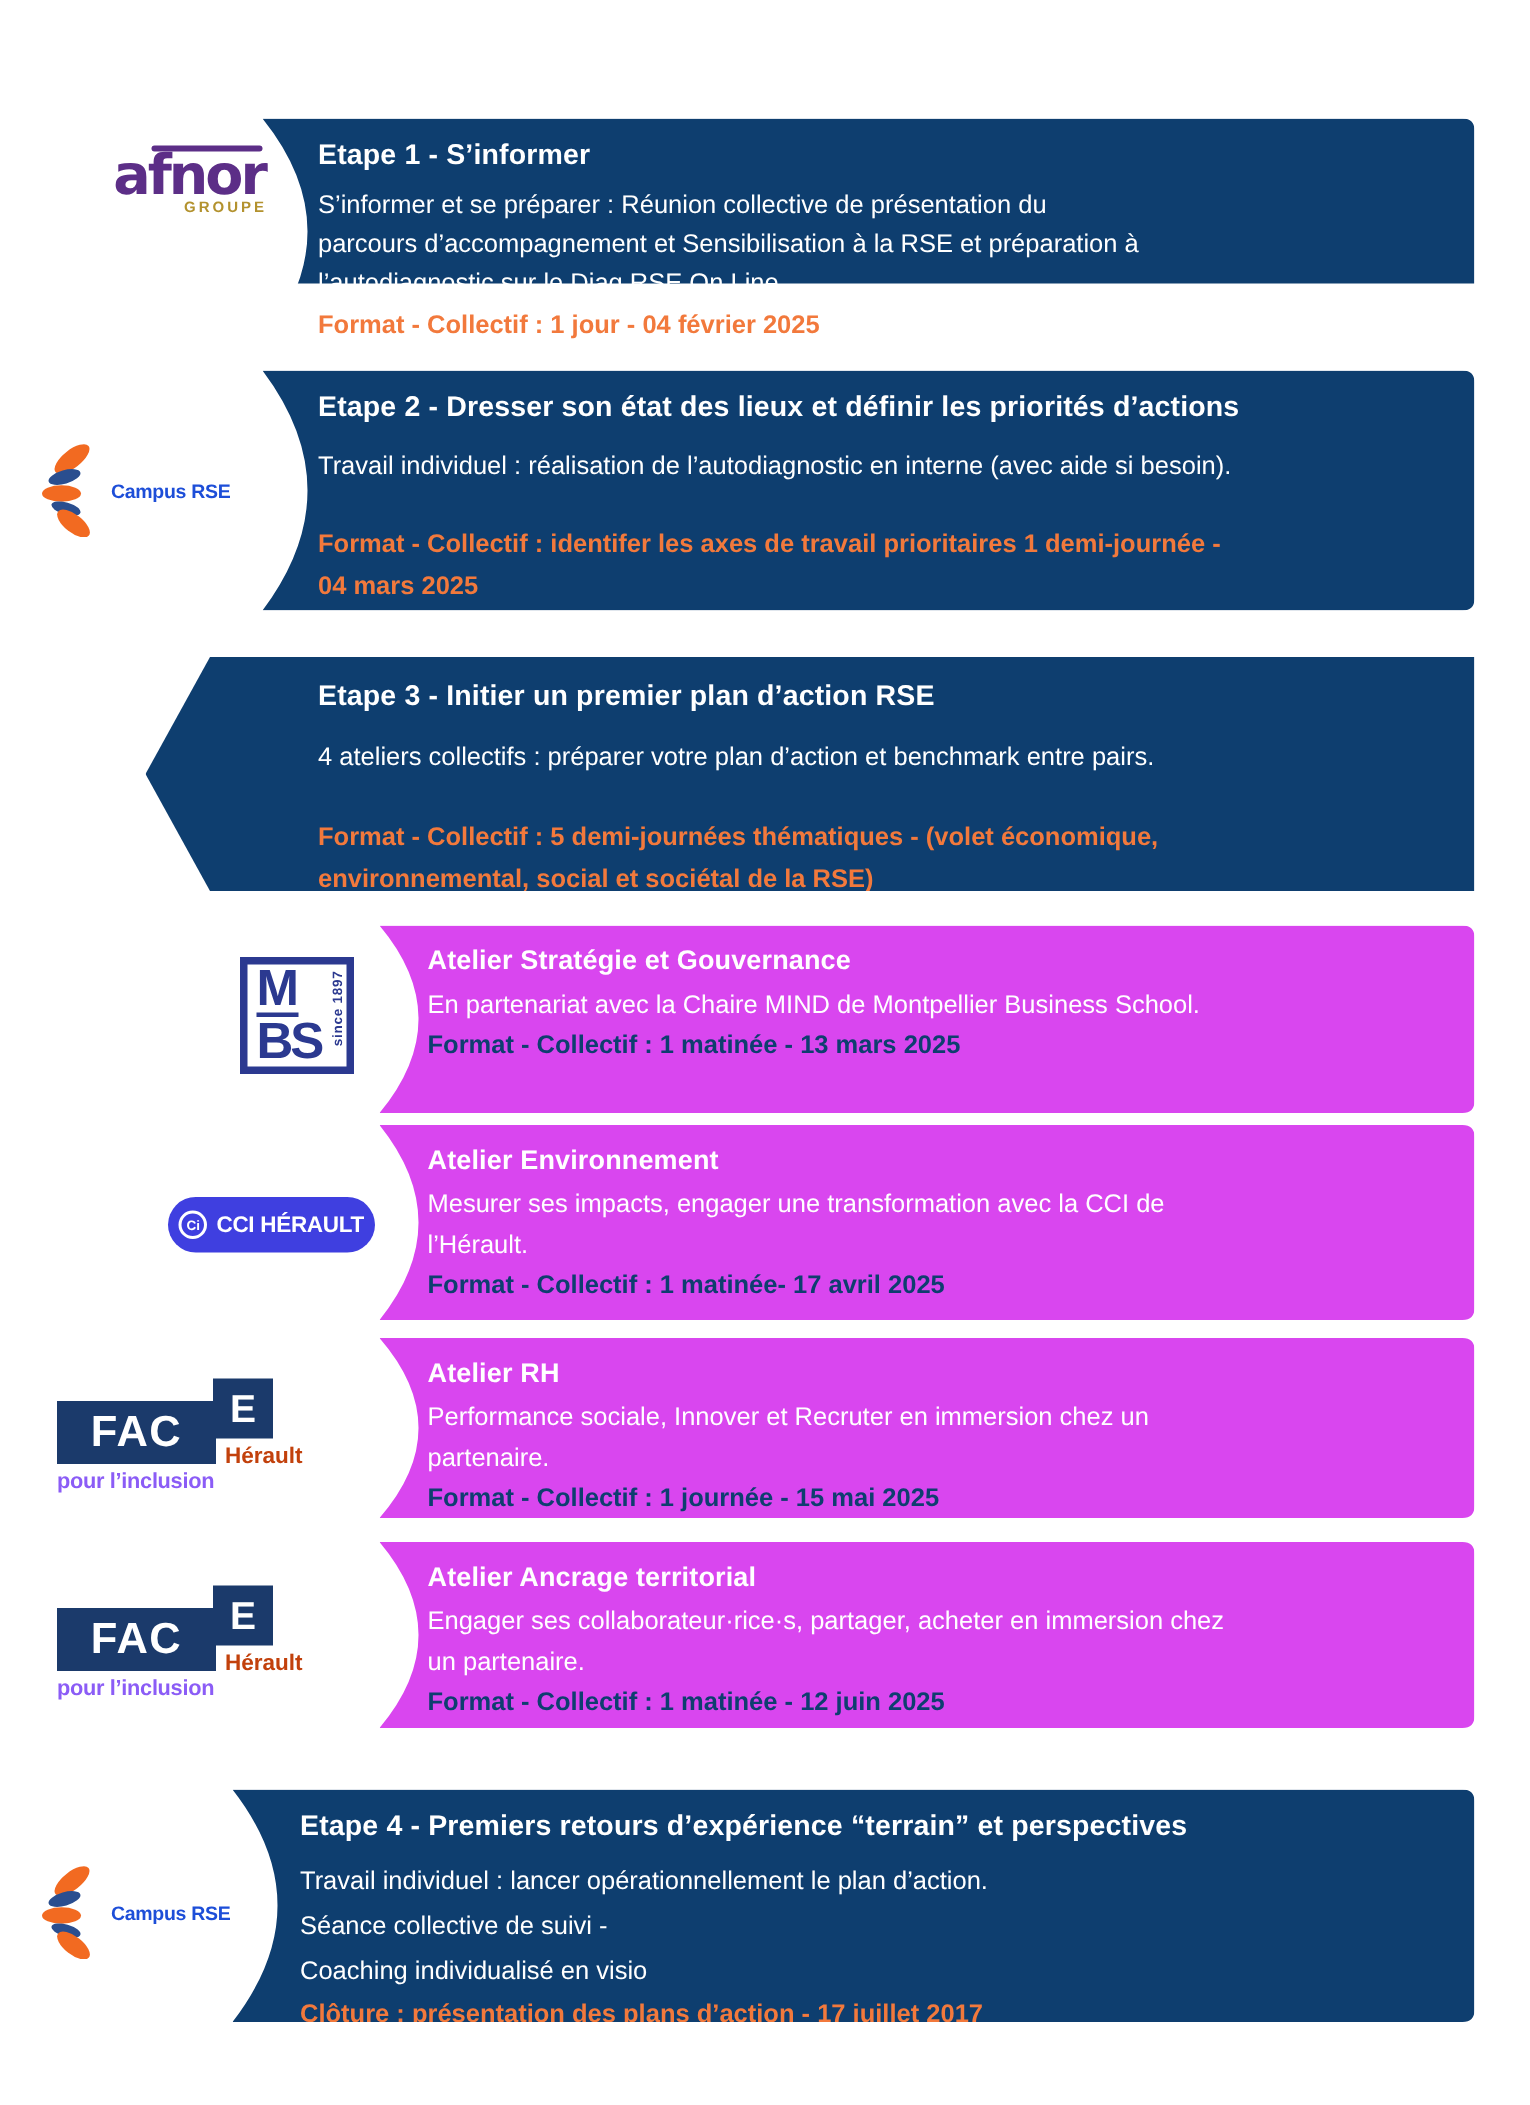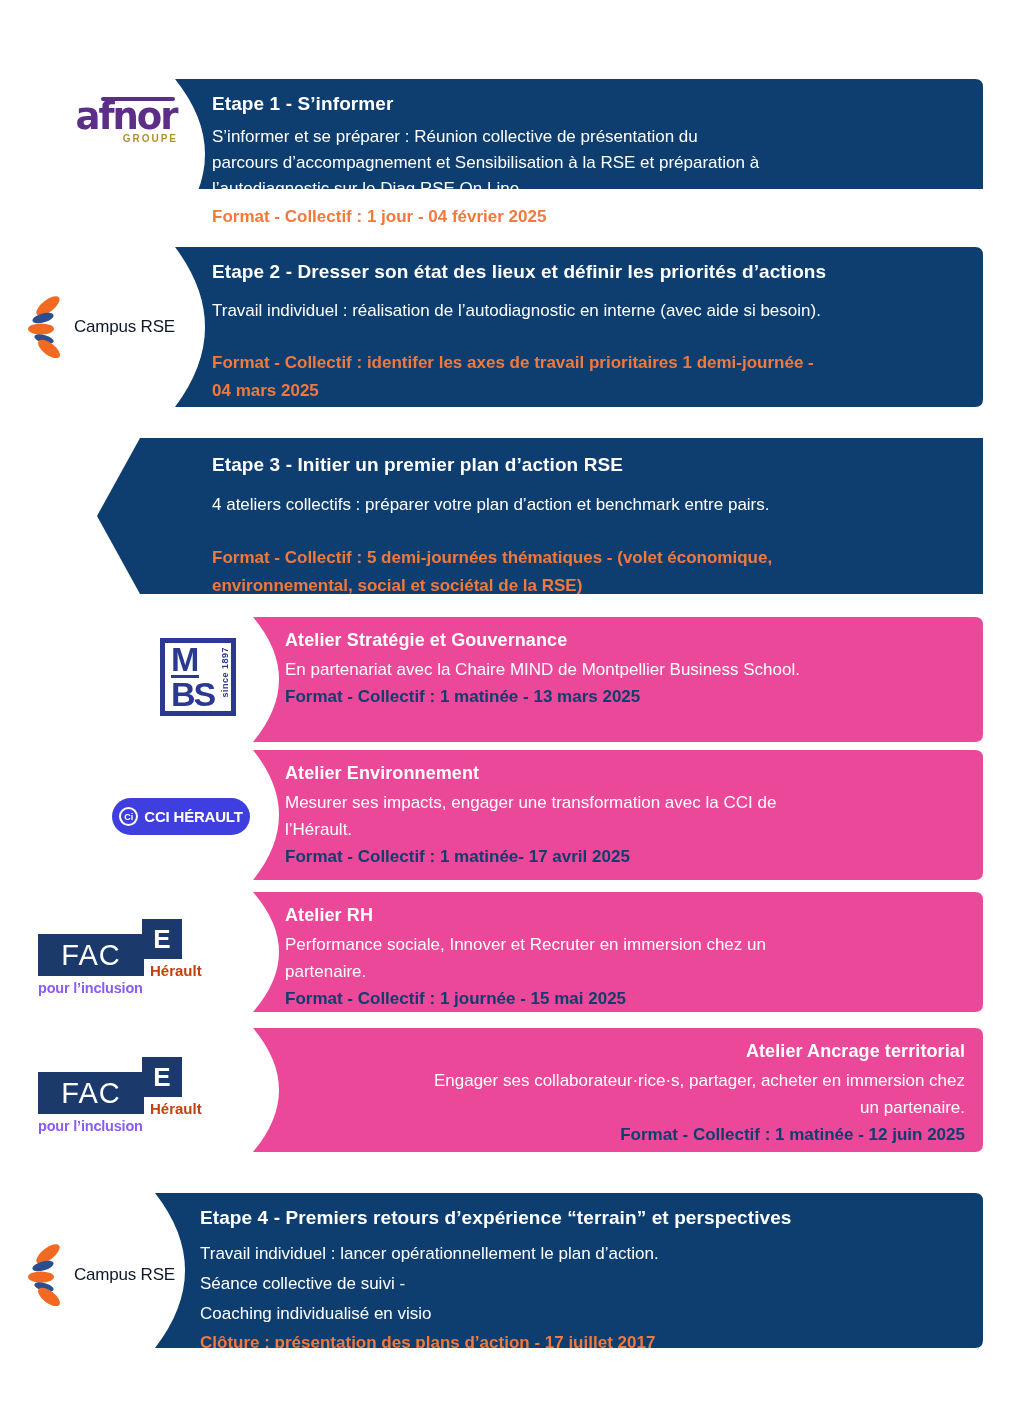--- a/index.html
+++ b/index.html
@@ -2,37 +2,37 @@
 <html><head>
 <meta charset="utf-8">
 <style>
   * { margin:0; padding:0; box-sizing:border-box; }
   html,body { width:1020px; height:1403px; background:#ffffff; font-family:"Liberation Sans", sans-serif; }
   .page { position:relative; width:1020px; height:1403px; background:#ffffff; overflow:hidden; }
 
   
   .block { position:absolute; color:#ffffff; }
   .navy { background:#0e3e6f; }
-  .steel { background:#ec4899; }
+  .steel { background:#d946ef; }
 
   .etape1 { left:175px; top:79px;  width:808px; height:110px;
             clip-path: path('M0 0 H800 Q808 0 808 8 V143 Q808 151 800 151 H0 Q60 75 0 0 Z'); }
   .etape2 { left:175px; top:247px; width:808px; height:160px;
             clip-path: path('M0 0 H800 Q808 0 808 8 V152 Q808 160 800 160 H0 Q60 80 0 0 Z'); }
   .etape3 { left:97px;  top:438px; width:886px; height:156px;
             clip-path: polygon(43px 0, 100% 0, 100% 100%, 43px 100%, 0 78px); }
   .etape4 { left:155px; top:1193px; width:828px; height:155px;
             clip-path: path('M0 0 H820 Q828 0 828 8 V147 Q828 155 820 155 H0 Q60 77 0 0 Z'); }
 
   .at { left:253px; width:730px; }
   .at1 { top:617px;  height:125px; clip-path: path('M0 0 H722 Q730 0 730 8 V117 Q730 125 722 125 H0 Q52 62 0 0 Z'); }
   .at2 { top:750px;  height:130px; clip-path: path('M0 0 H722 Q730 0 730 8 V122 Q730 130 722 130 H0 Q52 65 0 0 Z'); }
   .at3 { top:892px;  height:120px; clip-path: path('M0 0 H722 Q730 0 730 8 V112 Q730 120 722 120 H0 Q52 60 0 0 Z'); }
   .at4 { top:1028px; height:124px; clip-path: path('M0 0 H722 Qe730 0 730 8 V116 Q730 124 722 124 H0 Q52 62 0 0 Z'); }
-  .at4 { clip-path: path('M0 0 H722 Q730 0 730 8 V116 Q730 124 722 124 H0 Q52 62 0 0 Z'); text-align: right; }
+  .at4 { clip-path: path('M0 0 H722 Q730 0 730 8 V116 Q730 124 722 124 H0 Q52 62 0 0 Z'); }
 
   .pad-e1 { padding:13px 18px 0 37px; }
   .pad-e2 { padding:13px 18px 0 37px; }
   .pad-e3 { padding:15px 18px 0 115px; }
   .pad-e4 { padding:13px 18px 0 45px; }
   .pad-at { padding:12px 18px 0 32px; }
 
   .title  { font-size:19px; font-weight:bold; line-height:1.3; letter-spacing:0.1px; }
   .bodytx { font-size:17px; line-height:26px; margin-top:7px; }
   .fmt    { font-size:17px; font-weight:bold; color:#f2793c; line-height:27px; }
@@ -54,41 +54,41 @@
   
   .afnor { left:70px; top:98px; width:112px; text-align:center; }
   .afnor-word { position:relative; display:inline-block; color:#5c2e87; font-weight:bold; font-size:37px; letter-spacing:-2px; line-height:1; font-family:"DejaVu Sans", sans-serif; }
   .afnor-bar { position:absolute; left:26px; top:-1px; width:74px; height:4px; background:#5c2e87; border-radius:2px; }
   .afnor-sub { color:#b3922e; font-size:10px; font-weight:bold; letter-spacing:2px; text-align:right; margin-top:-2px; padding-right:4px; }
 
   
   .campus { display:flex; align-items:center; gap:4px; }
   .campus1 { left:28px; top:296px; }
   .campus2 { left:28px; top:1244px; }
-  .campus-text { color:#0f172a; font-size:17px; font-weight:normal; white-space:nowrap; letter-spacing:-0.2px; }
+  .campus-text { color:#1d4ed8; font-size:13px; font-weight:bold; white-space:nowrap; letter-spacing:-0.2px; }
 
   
   .mbs { left:160px; top:638px; width:76px; height:78px; background:#ffffff; border:5px solid #2b3990; position:absolute; padding:2px 0 0 6px; }
   .mbs-m  { color:#2b3990; font-size:34px; font-weight:bold; line-height:0.85; display:inline-block; border-bottom:3px solid #2b3990; padding-bottom:1px; }
   .mbs-bs { color:#2b3990; font-size:34px; font-weight:bold; line-height:0.95; letter-spacing:-2px; }
   .mbs-side { position:absolute; right:1px; top:4px; color:#2b3990; font-size:9px; font-weight:bold; writing-mode:vertical-rl; transform:rotate(180deg); letter-spacing:0.5px; }
 
   
   .cci { left:112px; top:798px; width:138px; height:37px; background:#3f3fe0; border-radius:19px;
          display:flex; align-items:center; justify-content:center; gap:6px; color:#fff; }
   .cci-circle { width:19px; height:19px; border:2.5px solid #ffffff; border-radius:50%;
                 display:flex; align-items:center; justify-content:center; font-size:9px; font-weight:bold; }
   .cci-label { font-size:15px; font-weight:bold; letter-spacing:-0.2px; white-space:nowrap; }
 
   
   .face { width:200px; height:92px; position:absolute; }
   .face1 { left:38px; top:916px; }
   .face2 { left:38px; top:1054px; }
   .face-main { position:absolute; left:0; top:18px; width:106px; height:42px; background:#1b3a6b; color:#fff;
-               display:flex; align-items:center; justify-content:center; font-size:29px; font-weight:normal; letter-spacing:1px; }
+               display:flex; align-items:center; justify-content:center; font-size:29px; font-weight:bold; letter-spacing:1px; }
   .face-e { position:absolute; left:104px; top:3px; width:40px; height:40px; background:#1b3a6b; color:#fff;
             display:flex; align-items:center; justify-content:center; font-size:26px; font-weight:bold; }
   .face-h { position:absolute; left:112px; top:46px; color:#c2410c; font-size:15px; font-weight:bold; }
   .face-sub { position:absolute; left:0; top:64px; color:#8b5cf6; font-size:14.5px; font-weight:bold; letter-spacing:-0.2px; }
 </style>
 </head>
 <body>
 
 <div class="page">
 

